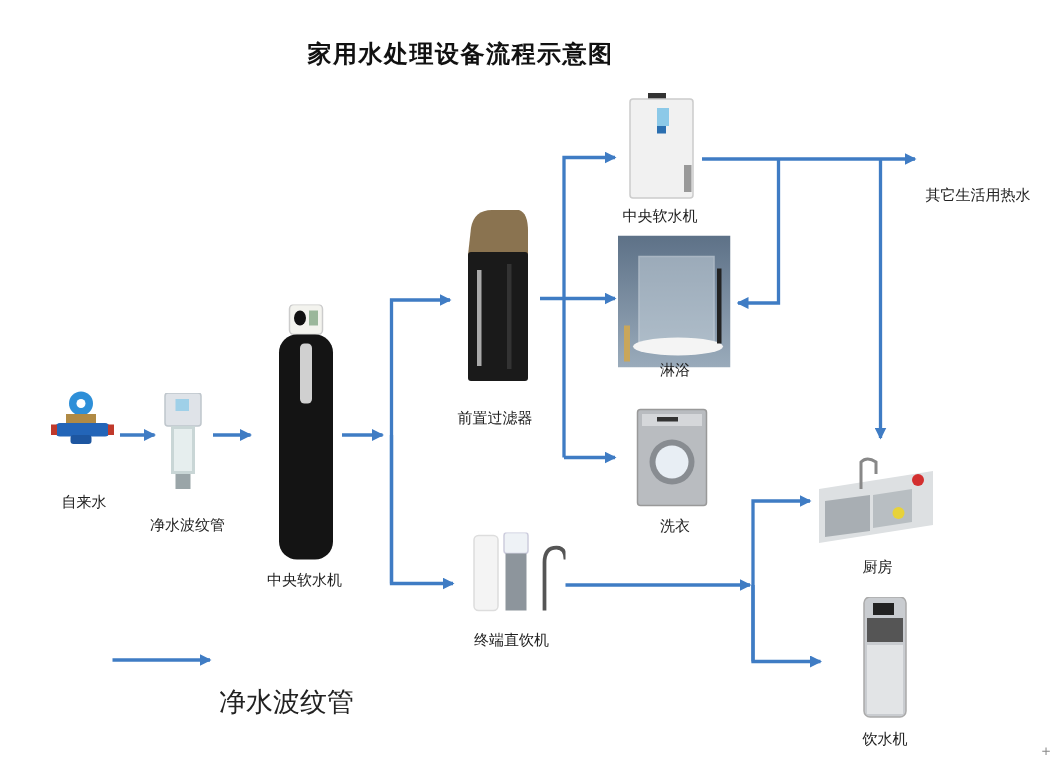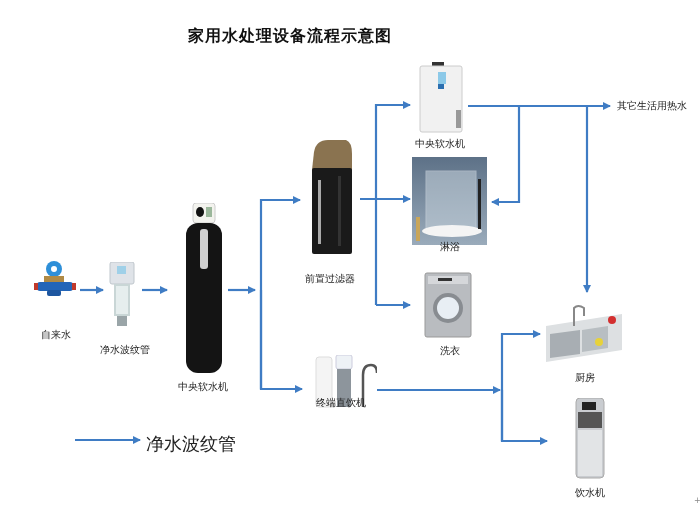--- a/index.html
+++ b/index.html
@@ -1,19 +1,19 @@
 <!DOCTYPE html>
 <html><head>
 <meta charset="utf-8">
 <style>
   html, body { margin:0; padding:0; background:#ffffff; }
   body { width:700px; height:507px; position:relative; overflow:hidden; font-family:"DejaVu Sans", sans-serif; }
-  .title { position:absolute; left:0; width:580px; top:26px; text-align:center; font-family:"DejaVu Serif", serif; font-size:16px; font-weight:bold; color:#111; letter-spacing:1px; }
+  .title { position:absolute; left:0; width:580px; top:26px; text-align:center; font-family:"DejaVu Serif", serif; font-size:16px; font-weight:bold; color:#111; letter-spacing:1px;padding-left:17px; }
   .label { position:absolute; font-size:10px; color:#222; white-space:nowrap; transform:translateX(-50%); }
-  .label.left { transform:none; }
+  .label.left { transform:none;margin-top:24px; }
   svg.flow { position:absolute; left:0; top:0; }
   .device { position:absolute; }
 </style>
 </head>
 <body>
 
 <div class="title">家用水处理设备流程示意图</div>
 
 <svg class="flow" width="700" height="507">
   <defs>
@@ -111,21 +111,21 @@
   <circle cx="24" cy="36" r="11" fill="#e8eef4"></circle>
 </svg>
 <div class="label" style="left:450px;top:344px">洗衣</div>
 
 <svg class="device" style="left:315px;top:355px" width="62" height="54">
   <rect x="1" y="2" width="16" height="50" rx="3" fill="#f4f4f4" stroke="#ddd"></rect>
   <rect x="21" y="0" width="16" height="14" rx="2" fill="#eef2f6" stroke="#ccd"></rect>
   <rect x="22" y="14" width="14" height="38" fill="#8d959c"></rect>
   <path d="M48,52 L48,20 Q48,10 56,10 Q62,10 62,18" fill="none" stroke="#555" stroke-width="2.5"></path>
 </svg>
-<div class="label" style="left:341px;top:396px">终端直饮机</div>
+<div class="label" style="left:341px;top:420px">终端直饮机</div>
 
 <svg class="device" style="left:546px;top:304px" width="76" height="58">
   <path d="M0,22 L76,10 L76,46 L0,58 Z" fill="#dde0e2"></path>
   <path d="M4,30 L34,26 L34,50 L4,54 Z" fill="#a8aeb3"></path>
   <path d="M36,26 L62,22 L62,44 L36,48 Z" fill="#b8bec2"></path>
   <path d="M28,22 L28,4 Q32,0 38,4 L38,12" fill="none" stroke="#888" stroke-width="2"></path>
   <circle cx="66" cy="16" r="4" fill="#d32f2f"></circle>
   <circle cx="53" cy="38" r="4" fill="#e7d23a"></circle>
 </svg>
 <div class="label" style="left:585px;top:371px">厨房</div>

